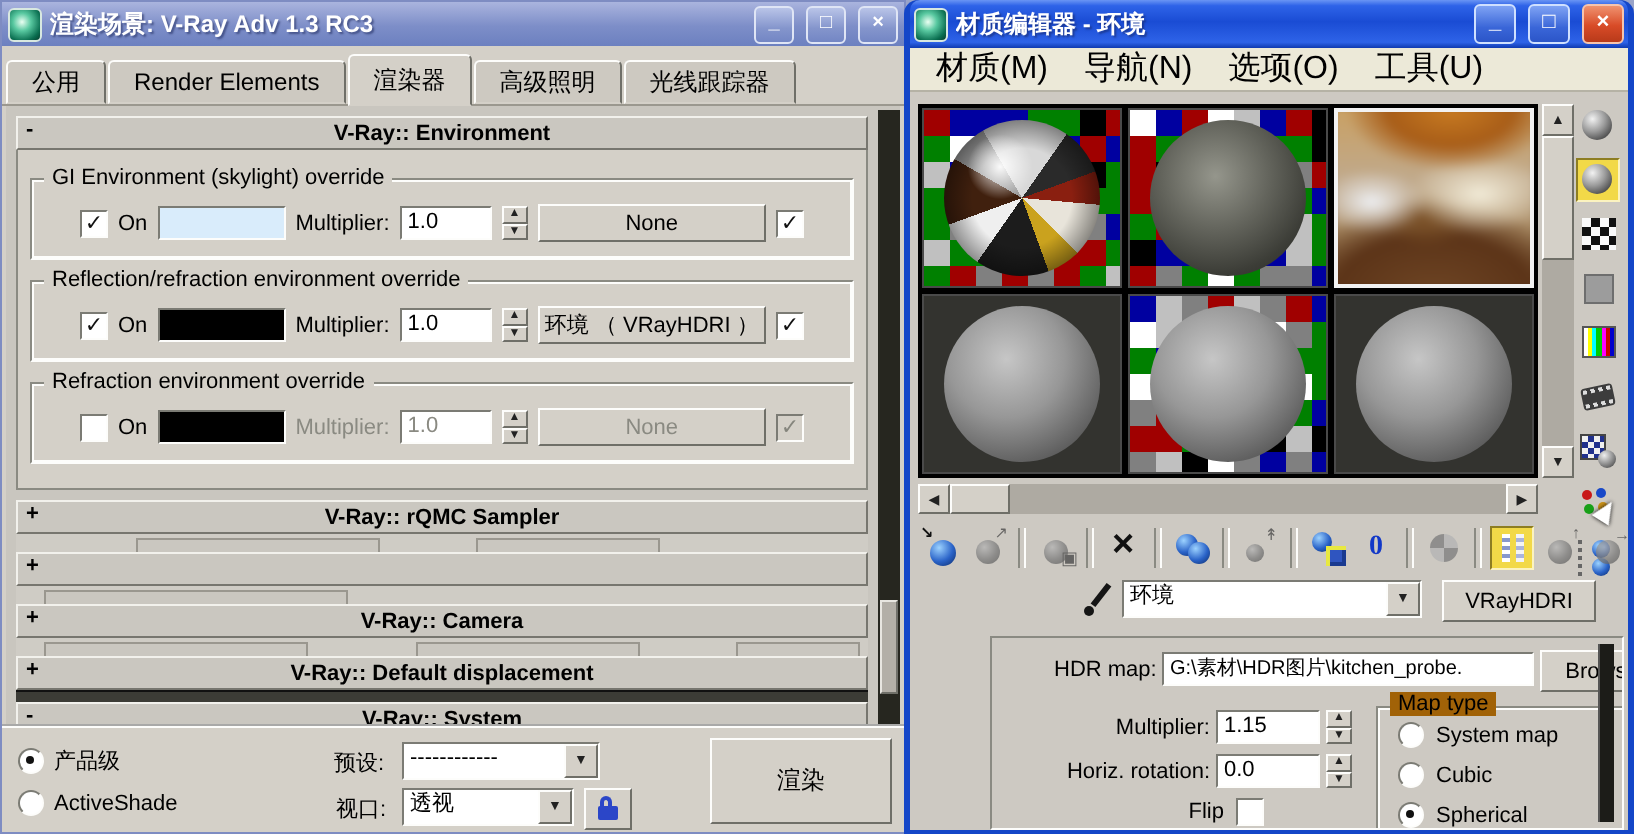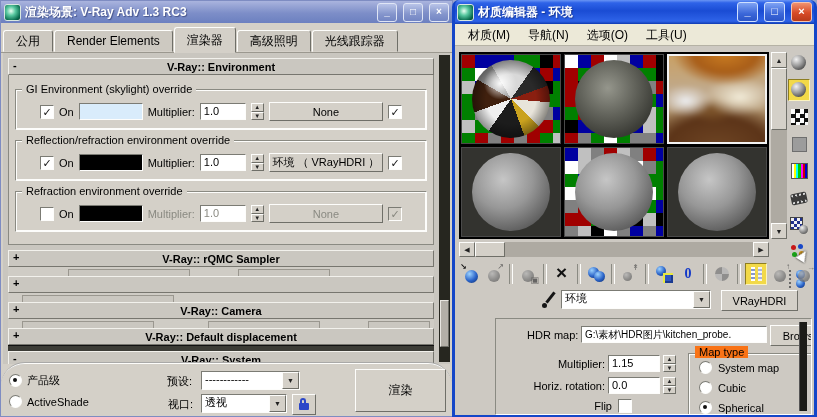--- a/index.html
+++ b/index.html
@@ -53,42 +53,42 @@
   .ro-head .tog{position:absolute;left:4px;top:0;width:10px;text-align:left;font-weight:bold;}
   .ro-body{background:#d4d0c8;border:1px solid #8a8a82;border-top:none;padding:6px 4px 2px;}
   .grp{border:1px solid;border-color:#8a8a82 #fdfdfb #fdfdfb #8a8a82;outline:1px solid #fdfdfb;outline-offset:-2px;
        position:relative;margin:8px 2px 10px;padding:12px 24px 8px;}
   .grp-legend{position:absolute;top:-7px;left:6px;background:#d4d0c8;padding:0 4px;font-size:11px;white-space:nowrap;}
   .grp-row{display:flex;align-items:center;gap:5px;}
   .swatch{width:62px;height:15px;border:1px solid;border-color:#7b7b74 #fdfdfb #fdfdfb #7b7b74;flex:0 0 auto;}
   .sliver{height:9px;position:relative;overflow:hidden;background:#cfccc5;}
   .sliver .frag{position:absolute;top:2px;height:12px;background:#cac7c0;border:1px solid #9a978f;}
   .sliver.dark{height:5px;background:#3c3c36;border-top:1px solid #111;}
-  #left-footer{position:absolute;left:0;right:0;bottom:0;height:52px;background:#d4d0c8;border-top:2px groove #fdfdfb;border-radius:24px;}
+  #left-footer{position:absolute;left:0;right:0;bottom:0;height:52px;background:#d4d0c8;border-top:2px groove #fdfdfb;}
   .foot-radio{position:absolute;display:flex;align-items:center;gap:5px;font-size:11px;}
   #lbl-preset{position:absolute;left:166px;top:10px;}
   #lbl-viewport{position:absolute;left:167px;top:33px;}
   #dd-preset{position:absolute;left:200px;top:7px;width:97px;}
   #dd-viewport{position:absolute;left:200px;top:30px;width:84px;}
   #btn-lock{position:absolute;left:291px;top:30px;width:22px;height:19px;}
   .lock-glyph{width:10px;height:7px;background:#2b46c8;border-radius:1px;position:relative;margin-top:4px;}
   .lock-glyph::before{content:"";position:absolute;left:1px;top:-5px;width:6px;height:6px;border:2px solid #2b46c8;
       border-bottom:none;border-radius:4px 4px 0 0;box-sizing:border-box;}
   #btn-render{position:absolute;right:6px;top:5px;width:89px;height:41px;font-size:12px;}
   
   #win-right{position:absolute;left:452px;top:0;width:365px;height:417px;box-sizing:border-box;
              background:#1446c8;border-radius:7px 7px 0 0;padding:0 3px 3px;}
   #rw-title{height:24px;display:flex;align-items:center;gap:4px;padding:0 2px;border-radius:5px 5px 0 0;
             background:linear-gradient(180deg,#6a95f4 0%,#2e63e8 12%,#1a4cd4 45%,#2e63e8 88%,#0f3ab0 100%);}
   .xp-btn{width:19px;height:18px;border-radius:3px;margin-left:2px;flex:0 0 auto;border:1px solid #cfe0ff;
           background:linear-gradient(180deg,#7fa3f4,#3a66d8 60%,#2b55c8);color:#fff;font-size:11px;line-height:16px;
           text-align:center;font-weight:bold;}
   .xp-btn.close{background:linear-gradient(180deg,#f0926f,#d84b27 55%,#b83a1a);border-color:#f6c4ae;}
   #rw-menubar{height:21px;background:#ece9d8;border-bottom:1px solid #b5b2a5;display:flex;align-items:center;padding:0 4px;}
-  .menu-item{padding:0 9px;font-size:12px;height:18px;line-height:18px;}
+  .menu-item{padding:0 9px;font-size:16px;height:18px;line-height:18px;}
   #rw-content{position:relative;background:#cdc9c2;height:369px;overflow:hidden;}
   #slots-grid{position:absolute;left:4px;top:6px;width:310px;height:187px;background:#000;
               display:grid;grid-template-columns:repeat(3,100px);grid-auto-rows:90px;gap:3px;padding:2px;box-sizing:border-box;}
   .slot{position:relative;overflow:hidden;border:1px solid #4a4a4a;box-sizing:border-box;background:#2e2e2c;}
   .slot.active{border:2px solid #f2f2f2;}
   .checker-bg{position:absolute;inset:0;display:grid;grid-template-columns:repeat(8,13px);grid-auto-rows:13px;}
   .hdr-art{position:absolute;inset:-4px;filter:blur(2px);
     background:
       radial-gradient(70px 42px at 58% 2%, #c97c22 0%, #a85d18 45%, rgba(160,90,30,0) 75%),
       radial-gradient(34px 20px at 20% 52%, #eef0f4 0%, rgba(238,240,244,0) 80%),
@@ -190,21 +190,21 @@
       border:1px solid;border-color:#8a8a82 #fdfdfb #fdfdfb #8a8a82;overflow:hidden;margin-left:38px;}
   #hdr-label{position:absolute;left:31px;top:10px;}
   #hdr-field{position:absolute;left:85px;top:7px;width:178px;font-size:10px;}
   #btn-browse{position:absolute;left:274px;top:6px;width:60px;height:19px;}
   #row-mult{position:absolute;left:0px;top:36px;width:180px;display:flex;align-items:center;justify-content:flex-end;gap:3px;}
   #row-rot{position:absolute;left:0px;top:58px;width:180px;display:flex;align-items:center;justify-content:flex-end;gap:3px;}
   #row-flip{position:absolute;left:0px;top:80px;width:136px;display:flex;align-items:center;justify-content:flex-end;gap:6px;}
   .pfield{width:44px;}
   #grp-maptype{position:absolute;left:192px;top:34px;width:148px;height:80px;border:1px solid;
       border-color:#8a8a82 #fdfdfb #fdfdfb #8a8a82;outline:1px solid #fdfdfb;outline-offset:-2px;}
-  #grp-maptype .grp-legend{background:#f97316;top:-8px;}
+  #grp-maptype .grp-legend{background:#a16207;top:-8px;}
   .mt-row{display:flex;align-items:center;gap:6px;margin:7px 0 0 10px;}
   #panel-vsb{position:absolute;right:4px;top:3px;bottom:3px;width:7px;background:#1c1c18;border-left:1px solid #555;}
 </style>
 </head>
 <body>
 
 <div id="stage">
 
   <div id="win-left">
     <div id="lw-title">

